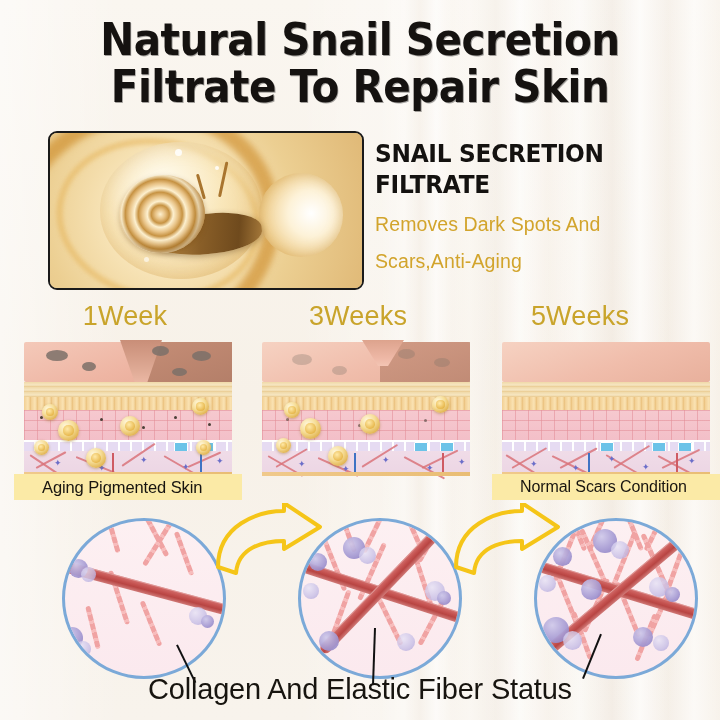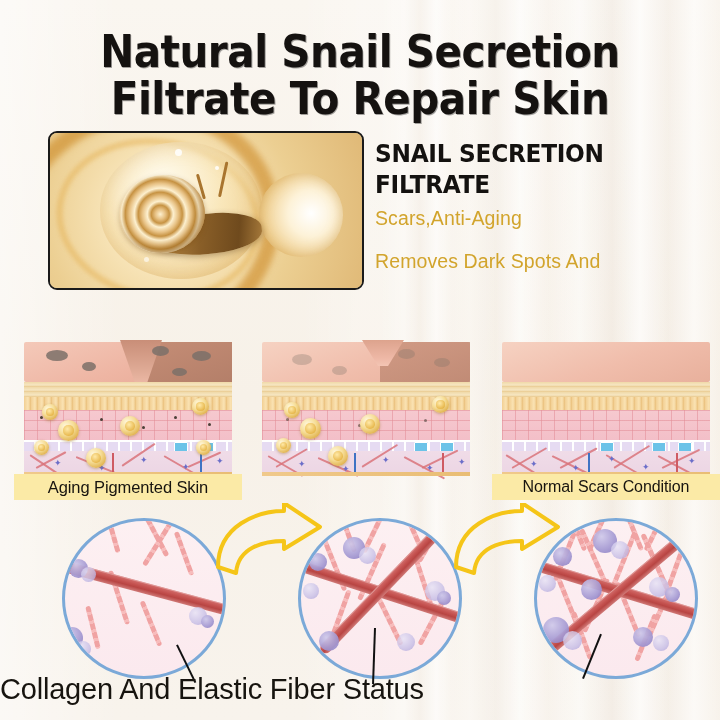--- a/index.html
+++ b/index.html
@@ -35,21 +35,21 @@
     }
   .bg-curtain2{position:absolute;inset:0;
     background:linear-gradient(90deg,
       rgba(255,255,255,0.5) 0px,
       rgba(255,255,255,0.0) 120px,
       rgba(255,255,255,0.0) 300px,
       rgba(255,255,255,0.25) 360px,
       rgba(255,255,255,0.0) 720px);}
 
   
-  .heading{position:absolute;left:0;width:720px;top:16px;text-align:center;z-index:6;margin-top:12px;}
+  .heading{position:absolute;left:0;width:720px;top:16px;text-align:center;z-index:6;}
   .heading .line{
     display:block;
     font-family:"DejaVu Sans", sans-serif;
     font-weight:700;
     color:#151210;
     font-size:45px;
     line-height:47px;
     letter-spacing:-0.5px;
     transform:scaleX(0.90);
     text-shadow:1px 1px 0 rgba(0,0,0,0.35);
@@ -157,22 +157,22 @@
   
   .bead{position:absolute;border-radius:50%;
     background:radial-gradient(circle at 35% 30%, #fff7dc 0%, #f6dd97 42%, #e0b24e 78%, #c9932f 100%);
     box-shadow:0 1px 3px rgba(150,110,30,0.45);}
   .bead .in{position:absolute;inset:26%;border-radius:50%;
     background:radial-gradient(circle at 40% 36%, #ffe9a8 0%, #e8b94f 70%, #d2a036 100%);}
 
   
   .capbar{position:absolute;left:0;width:228px;height:26px;top:138px;
     background:#fbeaa6;display:flex;align-items:center;}
-  .capbar span{display:block;width:100%;text-align:center;
-    color:#17140f;font-size:16.5px;letter-spacing:-0.1px;white-space:nowrap;}
+  .capbar span{display:block;width:100%;
+    color:#17140f;font-size:16.5px;letter-spacing:-0.1px;white-space:nowrap;margin-left:28px;}
   .capbar.s1 span{font-size:16.5px;}
   .capbar.s2{left:22px;width:184px;}
   .capbar.s3 span{font-size:16px;}
 
   
   .arrow{position:absolute;z-index:6;}
   .arrow.a1{left:214px;top:503px;}
   .arrow.a2{left:452px;top:503px;}
 
   
@@ -191,21 +191,21 @@
     box-shadow:inset 0 1px 0 rgba(255,255,255,0.3);transform-origin:center;}
   .ball{position:absolute;border-radius:50%;
     background:radial-gradient(circle at 36% 32%, #cfc9ea 0%, #a79cd4 55%, #8678c0 100%);
     opacity:.92;}
   .ball.lt{background:radial-gradient(circle at 36% 32%, #e6e2f5 0%, #c6bee6 60%, #a89dd6 100%);opacity:.8;}
 
   
   .leader{position:absolute;background:#111;width:1.6px;transform-origin:top center;z-index:6;}
 
   
-  .bottomcap{position:absolute;left:0;top:672px;width:720px;z-index:7;}
+  .bottomcap{position:absolute;left:0;top:672px;width:720px;text-align:center;z-index:7;}
   .bottomcap span{color:#17140f;font-size:29px;line-height:34px;letter-spacing:-0.2px;}
 </style>
 </head>
 <body>
 
 <div id="page">
 
   <div class="bg-base"></div>
   <div class="bg-curtain"></div>
   <div class="bg-curtain2"></div>
@@ -226,24 +226,29 @@
     <div class="ph-body"></div>
     <div class="ph-shell"></div>
     <div class="ph-dot" style="left:40%;top:10%;width:7px;height:7px;"></div>
     <div class="ph-dot" style="left:53%;top:21%;width:4px;height:4px;"></div>
     <div class="ph-dot" style="left:30%;top:80%;width:5px;height:5px;opacity:.7;"></div>
   </div>
 
   <div class="brandbox">
     <span class="bl">SNAIL SECRETION</span>
     <span class="bl">FILTRATE</span>
+    <span class="sub subs">Removes Dark Spots And</span>
     <span class="sub">Scars,Anti-Aging</span>
-    <span class="sub subs">Removes Dark Spots And</span>
-  </div>
-
+  </div>
+
+  <div class="weeks">
+    <div class="week w1">1Week</div>
+    <div class="week w2">3Weeks</div>
+    <div class="week w3">5Weeks</div>
+  </div>
 
   <div class="skinrow">
 
     <div class="skinwrap s1">
       <div class="skin">
         <div class="sk-top"></div>
         <div class="sk-rdark" style="left:118px;top:0;width:90px;height:40px;"></div>
         <div class="wrinkle" style="left:96px;"></div>
         <div class="spot" style="left:22px;top:8px;width:22px;height:11px;"></div>
         <div class="spot" style="left:58px;top:20px;width:14px;height:9px;"></div>

